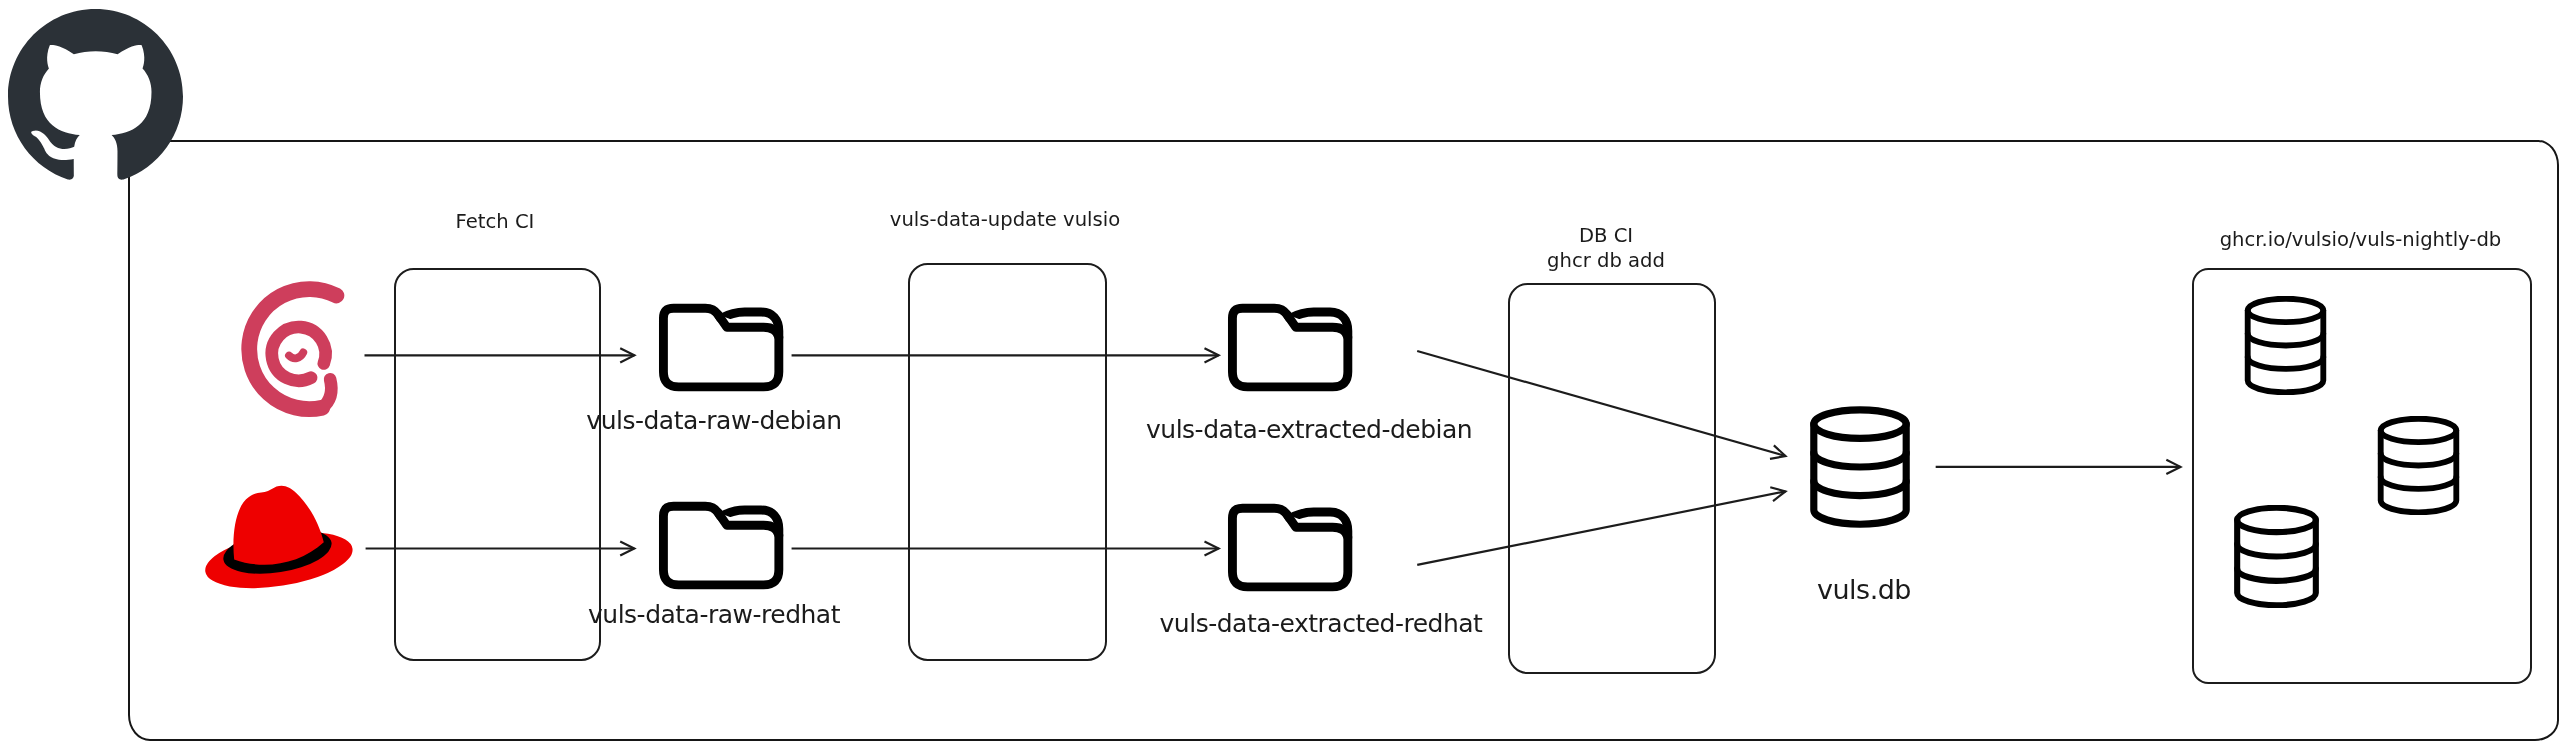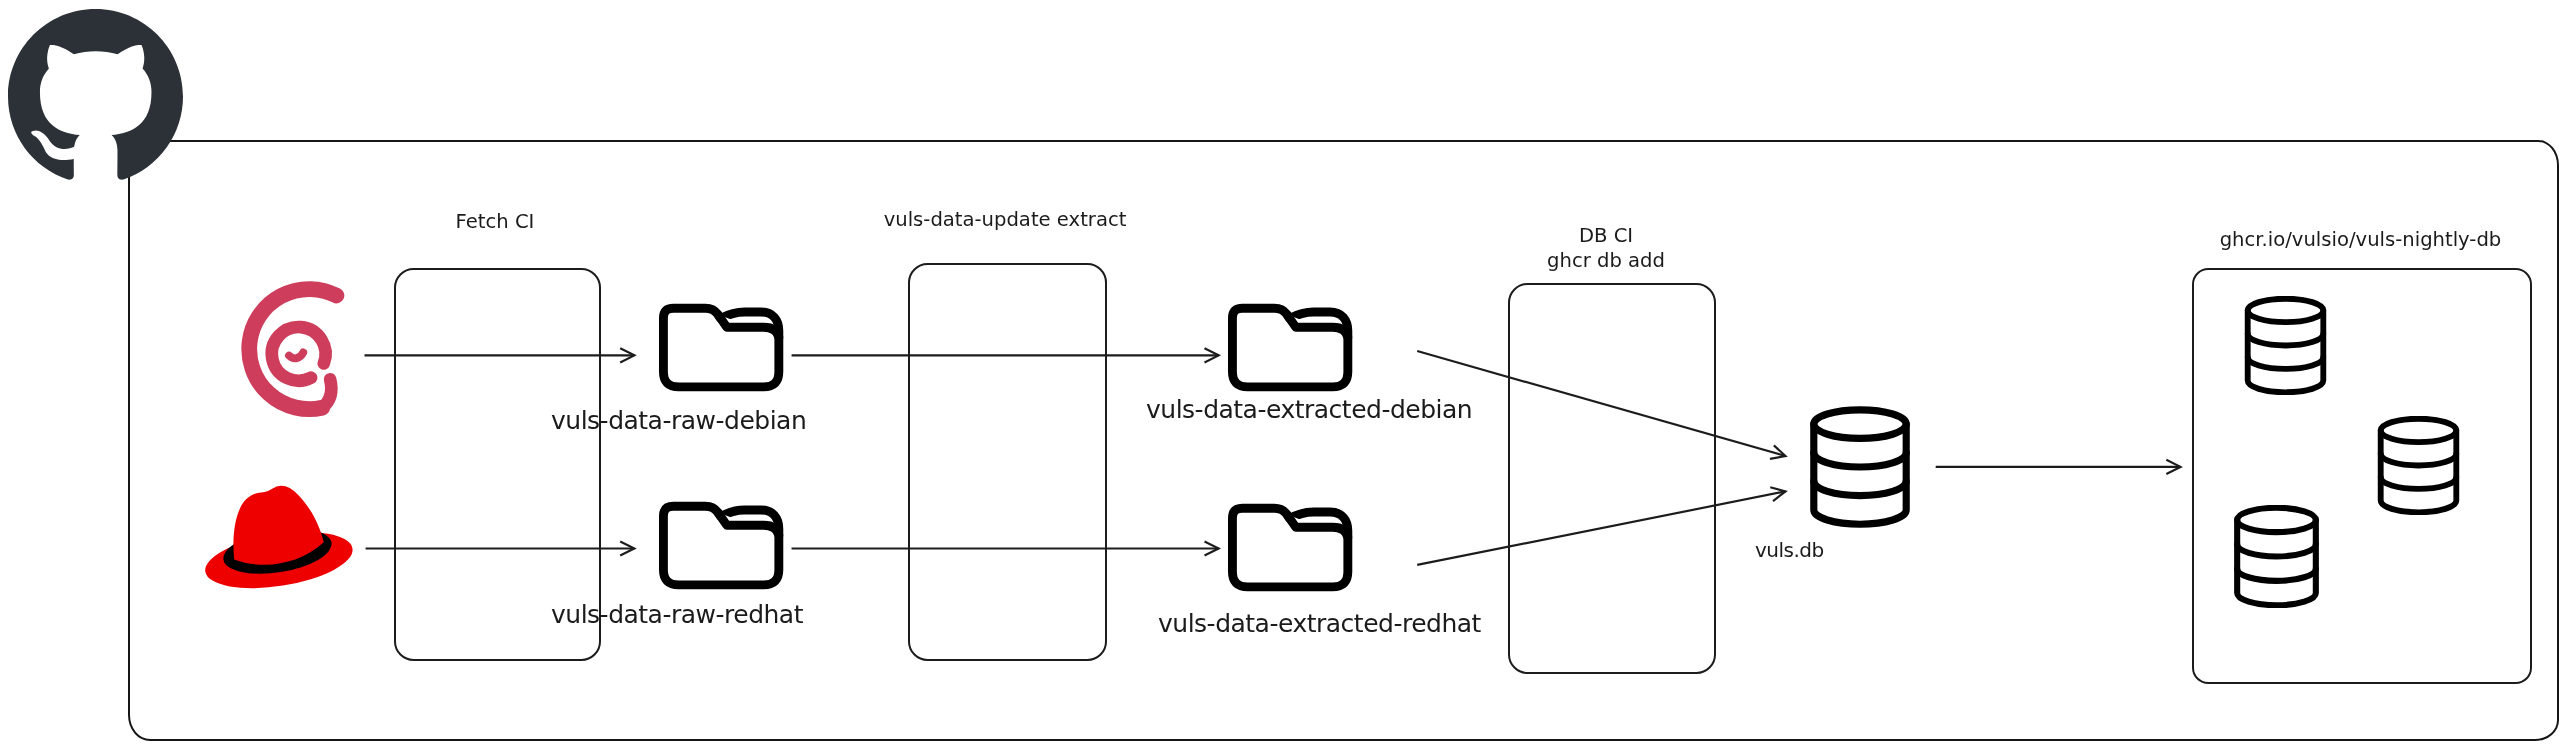--- a/index.html
+++ b/index.html
@@ -13,21 +13,21 @@
     border-radius:25px 20.7px 24px 22px / 22px 25px 20.7px 26px;
   }
   .box{
     position:absolute;border:2.2px solid #1c1c1c;background:#fff;border-radius:19.6px;
   }
   .stage-label{
     position:absolute;text-align:center;font-size:19.6px;line-height:26px;
     color:#1b1b1b;letter-spacing:0px;white-space:nowrap;
   }
   .node-label{
-    position:absolute;text-align:left;font-size:25px;line-height:28px;
+    position:absolute;text-align:center;font-size:25px;line-height:28px;
     color:#1b1b1b;letter-spacing:-0.5px;white-space:nowrap;
   }
   .icon{position:absolute;}
   svg.arrows{position:absolute;left:0;top:0;width:2576px;height:745px;pointer-events:none;}
   svg.arrows path{fill:none;stroke-width:4px;}
   .db-stroke{fill:none;stroke:#000;stroke-width:6.5px;stroke-linecap:round;}
   .folder-stroke{fill:#fff;stroke:#000;stroke-width:7px;stroke-linejoin:round;stroke-linecap:round;}
 </style>
 </head>
 <body>
@@ -60,21 +60,21 @@
 
   <div class="box" style="left:394px;top:268px;width:203px;height:389px"></div>
   <div class="box" style="left:908px;top:263px;width:195px;height:394px"></div>
   <div class="box" style="left:1508px;top:283px;width:204px;height:387px"></div>
   <div class="box" style="left:2192px;top:268px;width:336px;height:412px;border-radius:16.3px"></div>
 
   <div class="stage-label" style="left:332px;top:209px;width:326px">
     <div>Fetch CI</div>
   </div>
   <div class="stage-label" style="left:842px;top:207px;width:326px">
-    <div>vuls-data-update extract</div>
+    <div>vuls-data-update vulsio</div>
   </div>
   <div class="stage-label" style="left:1443px;top:224px;width:326px;line-height:24.5px">
     <div>DB CI</div>
     <div>ghcr db add</div>
   </div>
   <div class="stage-label" style="left:2170px;top:227px;width:381px">
     <div>ghcr.io/vulsio/vuls-nightly-db</div>
   </div>
 
   <svg class="icon" style="left:656px;top:293px;width:129px;height:104px" viewBox="0 0 100 82">
@@ -89,31 +89,31 @@
     <path class="folder-stroke" d="M13,12 H38 C43,12 46,14 48,17 L50,20 C56,17 62,15 69,15 H82 C91,15 96,21 96,30 V62 C96,70 92,74 84,74 H17 C9,74 5,70 5,62 V20 C5,14 8,12 13,12 Z"></path>
     <path class="folder-stroke" fill="none" d="M48,17 L55,27 H84 C91,27 95,30 96,35"></path>
   </svg>
   <svg class="icon" style="left:1225px;top:493px;width:129px;height:104px" viewBox="0 0 100 82">
     <path class="folder-stroke" d="M13,12 H38 C43,12 46,14 48,17 L50,20 C56,17 62,15 69,15 H82 C91,15 96,21 96,30 V62 C96,70 92,74 84,74 H17 C9,74 5,70 5,62 V20 C5,14 8,12 13,12 Z"></path>
     <path class="folder-stroke" fill="none" d="M48,17 L55,27 H84 C91,27 95,30 96,35"></path>
   </svg>
 
   <div class="node-label" style="left:551px;top:407px;width:326px">vuls-data-raw-debian</div>
   <div class="node-label" style="left:551px;top:601px;width:326px">vuls-data-raw-redhat</div>
-  <div class="node-label" style="left:1146px;top:396px;width:326px">vuls-data-extracted-debian</div>
+  <div class="node-label" style="left:1146px;top:416px;width:326px">vuls-data-extracted-debian</div>
   <div class="node-label" style="left:1158px;top:610px;width:326px">vuls-data-extracted-redhat</div>
 
   <svg class="icon" style="left:1805px;top:406px;width:110px;height:122px" viewBox="0 0 100 110">
     <path fill="#fff" stroke="none" d="M8,16 V94 A42,13 0 0 0 92,94 V16 A42,13 0 0 0 8,16 Z"></path>
     <ellipse class="db-stroke" cx="50" cy="16" rx="42" ry="13"></ellipse>
     <path class="db-stroke" d="M8,16 V94 A42,13 0 0 0 92,94 V16"></path>
     <path class="db-stroke" d="M8,42 A42,13 0 0 0 92,42"></path>
     <path class="db-stroke" d="M8,68 A42,13 0 0 0 92,68"></path>
   </svg>
-  <div class="node-label" style="left:1755px;top:536px;width:218px;font-size:20px">vuls.db</div>
+  <div class="node-label" style="left:1755px;top:576px;width:218px;font-size:27px">vuls.db</div>
 
   <svg class="icon" style="left:2232px;top:296px;width:107px;height:99px" viewBox="0 0 100 110">
     <path fill="#fff" stroke="none" d="M8,16 V94 A42,13 0 0 0 92,94 V16 A42,13 0 0 0 8,16 Z"></path>
     <ellipse class="db-stroke" cx="50" cy="16" rx="42" ry="13"></ellipse>
     <path class="db-stroke" d="M8,16 V94 A42,13 0 0 0 92,94 V16"></path>
     <path class="db-stroke" d="M8,42 A42,13 0 0 0 92,42"></path>
     <path class="db-stroke" d="M8,68 A42,13 0 0 0 92,68"></path>
   </svg>
   <svg class="icon" style="left:2365px;top:416px;width:107px;height:99px" viewBox="0 0 100 110">
     <path fill="#fff" stroke="none" d="M8,16 V94 A42,13 0 0 0 92,94 V16 A42,13 0 0 0 8,16 Z"></path>

